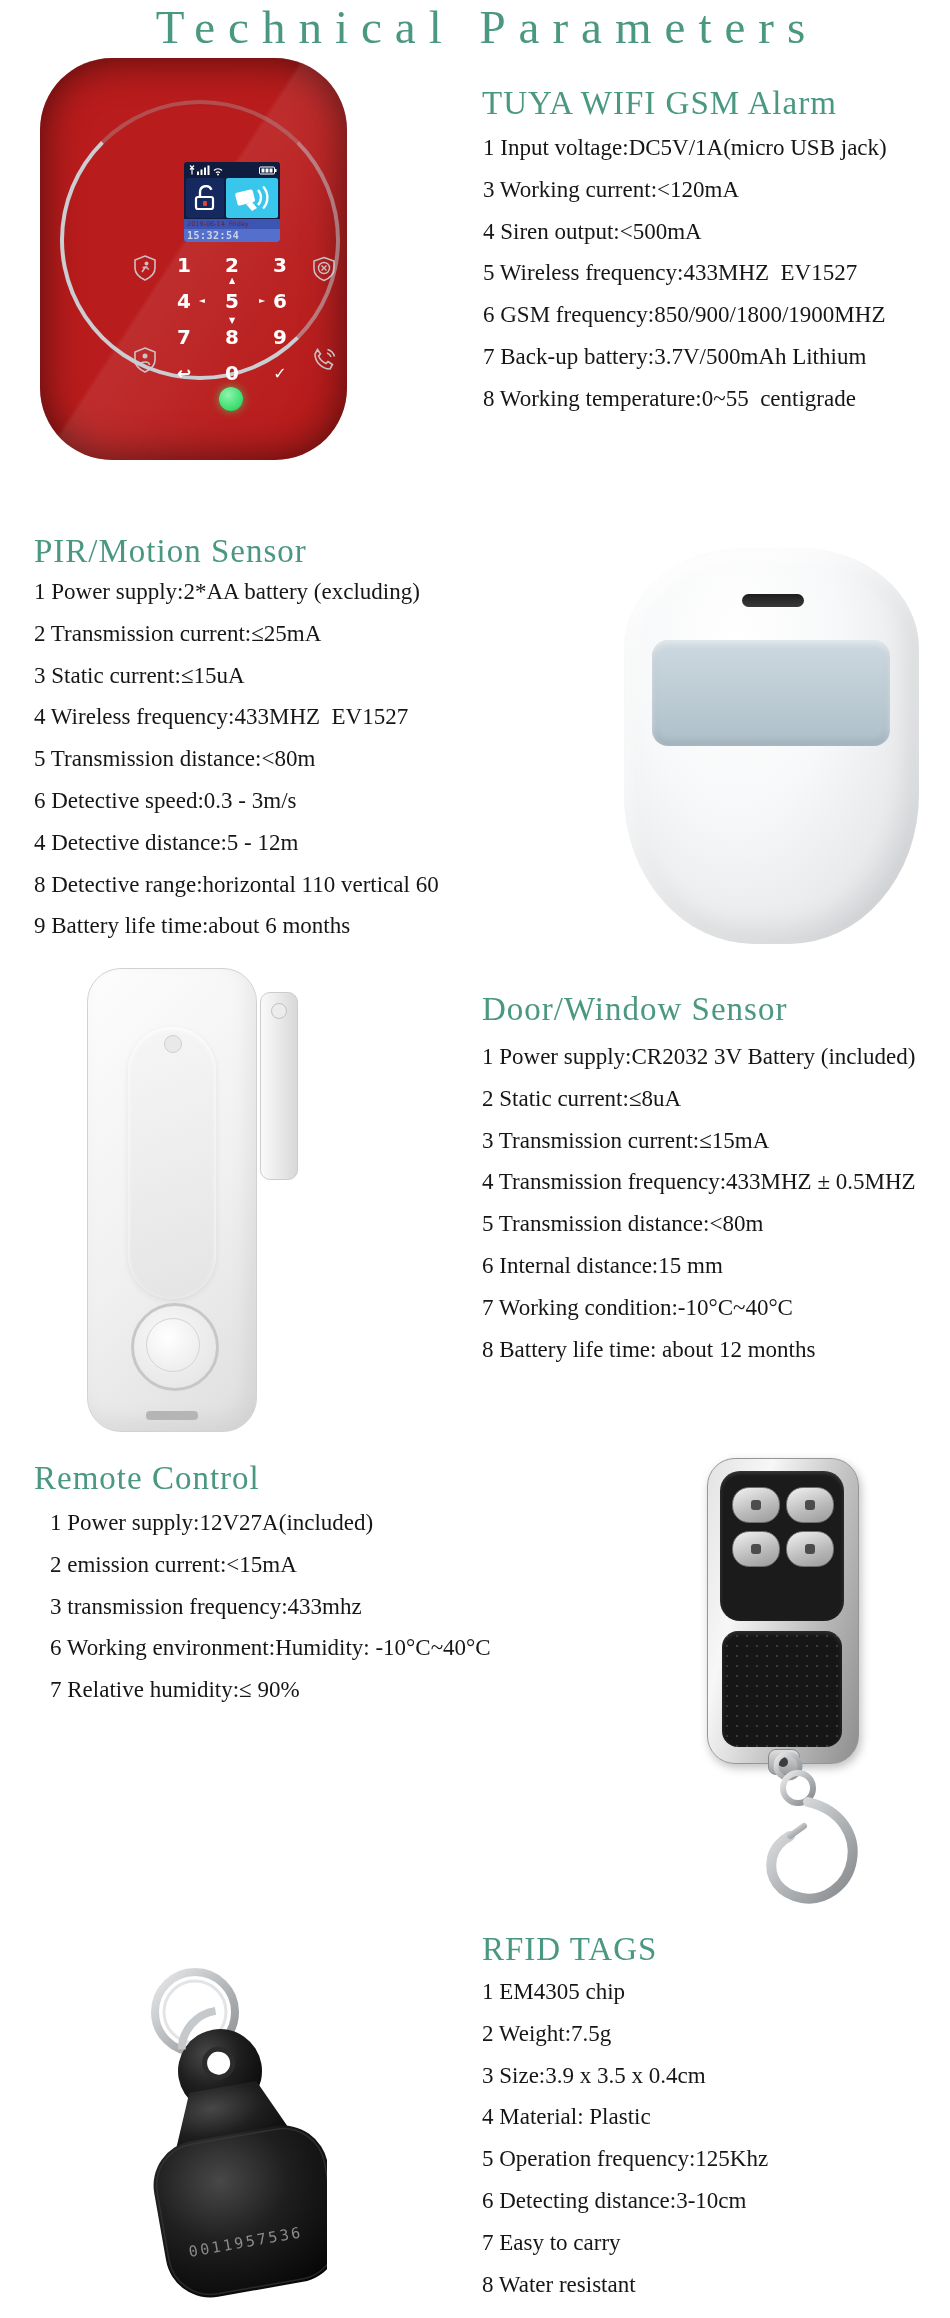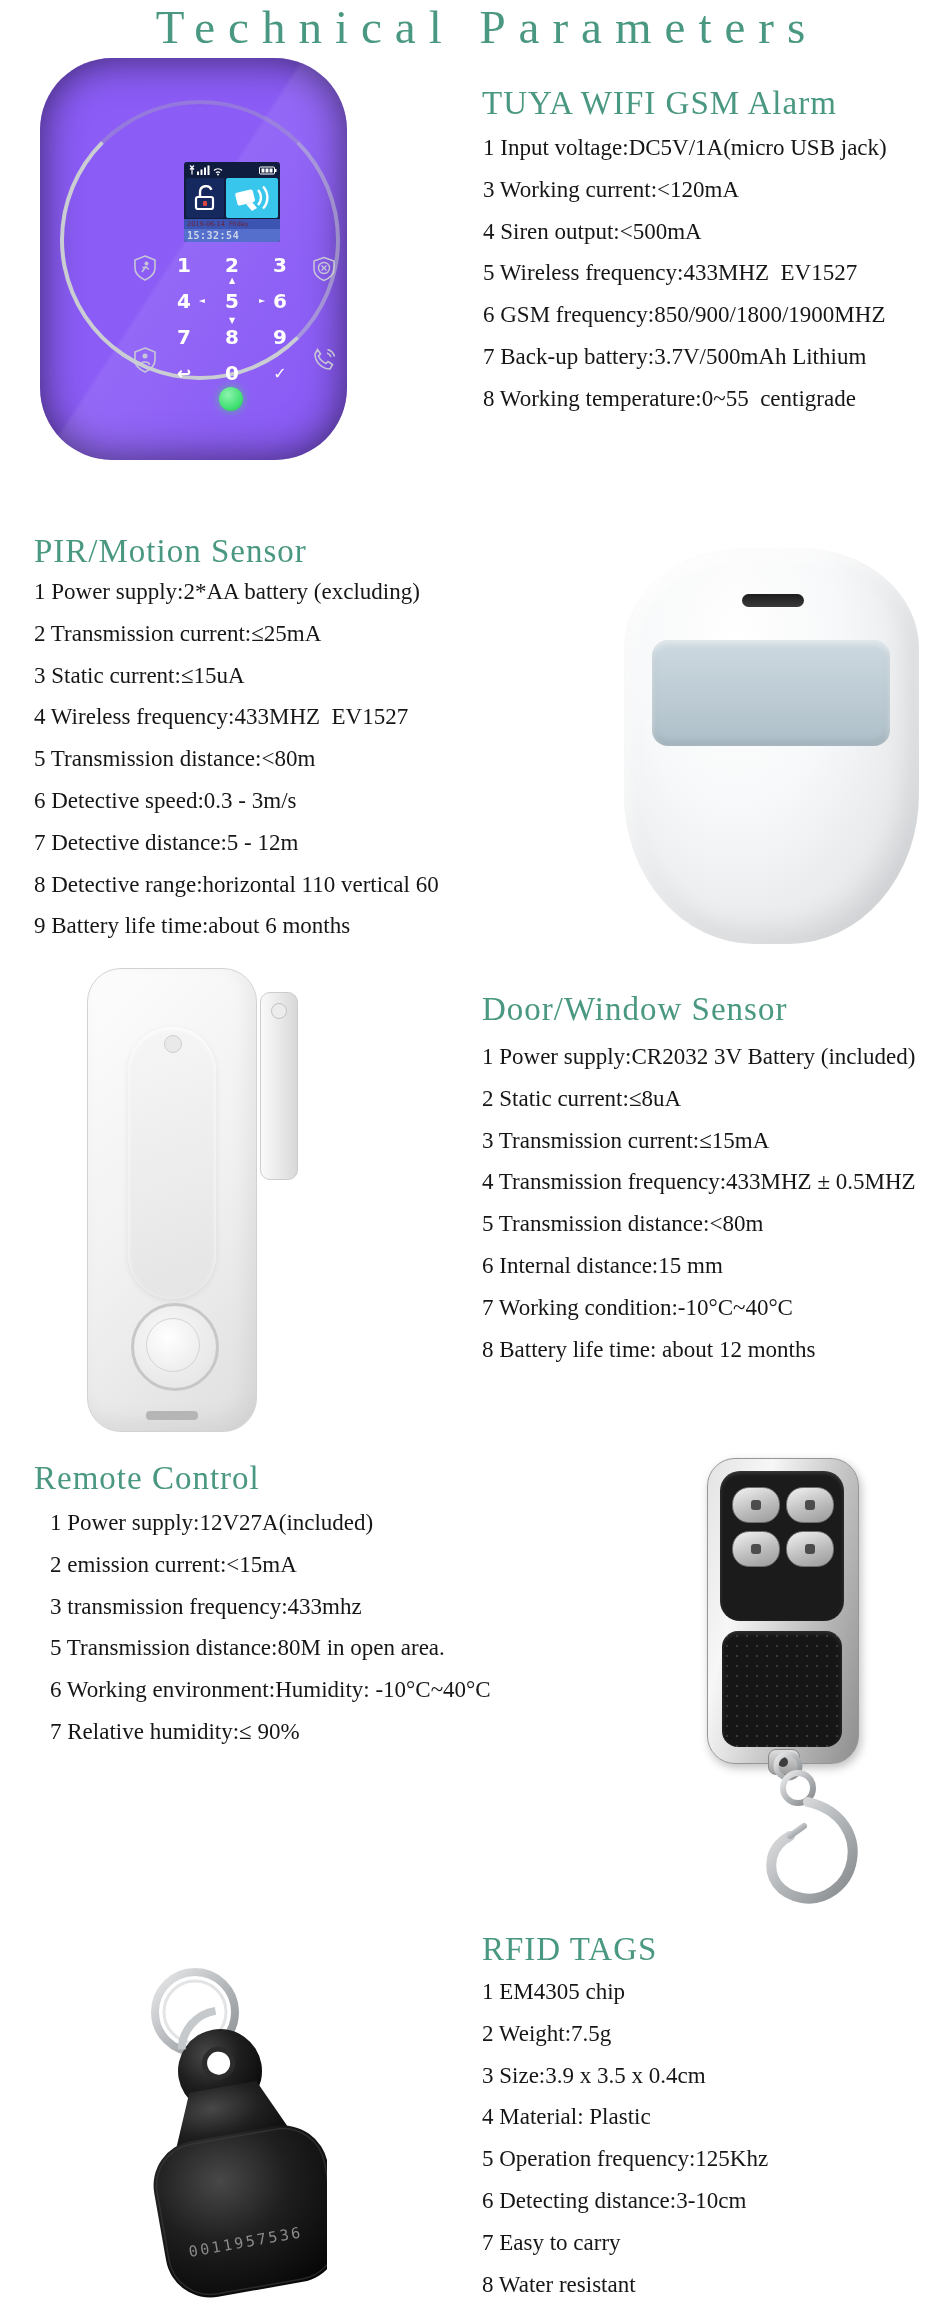--- a/index.html
+++ b/index.html
@@ -5,21 +5,21 @@
   html,body{margin:0;padding:0;background:#fff;}
   .page{position:relative;width:950px;height:2318px;background:#fff;overflow:hidden;
         font-family:"Liberation Serif",serif;color:#1a1a1a;margin-left:12px;}
   
   .title{position:absolute;top:0;left:0;width:100%;text-align:center;
          font-size:47px;line-height:54px;letter-spacing:13px;color:var(--accent);}
   .sec-heading{position:absolute;font-size:33px;line-height:35px;letter-spacing:1px;color:var(--accent);}
   .spec-list{position:absolute;}
   .spec-item{font-size:23px;line-height:41.8px;white-space:pre;color:#161616;}
   
-  .panel{position:absolute;left:28px;top:58px;width:307px;height:402px;background:#8b5cf6;
+  .panel{position:absolute;left:28px;top:58px;width:307px;height:402px;background:#b91c1c;
          border-radius:72px;overflow:hidden;box-shadow:inset 0 0 40px rgba(0,0,0,.6);}
   .panel-sheen{position:absolute;inset:0;
          background:linear-gradient(123deg,transparent 46%,rgba(255,255,255,.08) 47%,rgba(255,255,255,.025) 72%,transparent 88%);}
   .panel-ring{position:absolute;left:20px;top:42px;width:272px;height:272px;border-radius:50%;
          border:4px solid #caced2;border-top-color:rgba(170,175,180,.35);border-right-color:rgba(190,195,200,.55);}
   .screen{position:absolute;left:144px;top:104px;width:96px;height:80px;background:#0f1c3e;
           border-radius:3px;display:flex;flex-direction:column;overflow:hidden;}
   .scr-status{height:14px;display:flex;align-items:center;justify-content:space-between;padding:1px 3px 0;}
   .scr-main{flex:1;display:flex;gap:2px;padding:1px 2px;}
   .scr-cell{display:flex;align-items:center;justify-content:center;border-radius:2px;}
@@ -217,21 +217,21 @@
     </div>
 
   <div class="sec-heading" style="left:22px;top:534px">PIR/Motion Sensor</div>
   <div class="spec-list" style="left:22px;top:571px">
       <div class="spec-item">1 Power supply:2*AA battery (excluding)</div>
       <div class="spec-item">2 Transmission current:≤25mA</div>
       <div class="spec-item">3 Static current:≤15uA</div>
       <div class="spec-item">4 Wireless frequency:433MHZ  EV1527</div>
       <div class="spec-item">5 Transmission distance:&lt;80m</div>
       <div class="spec-item">6 Detective speed:0.3 - 3m/s</div>
-      <div class="spec-item">7 Detective distance:5 - 12m</div>
+      <div class="spec-item">4 Detective distance:5 - 12m</div>
       <div class="spec-item">8 Detective range:horizontal 110 vertical 60</div>
       <div class="spec-item">9 Battery life time:about 6 months</div>
     </div>
 
   <div class="pir">
     <div class="pir-slot"></div>
     <div class="pir-lens"></div>
   </div>
 
   <div class="door-body">
@@ -256,21 +256,20 @@
       <div class="spec-item">6 Internal distance:15 mm</div>
       <div class="spec-item">7 Working condition:-10°C~40°C</div>
       <div class="spec-item">8 Battery life time: about 12 months</div>
     </div>
 
   <div class="sec-heading" style="left:22px;top:1461px">Remote Control</div>
   <div class="spec-list" style="left:38px;top:1502px">
       <div class="spec-item">1 Power supply:12V27A(included)</div>
       <div class="spec-item">2 emission current:&lt;15mA</div>
       <div class="spec-item">3 transmission frequency:433mhz</div>
-      <div class="spec-item">5 Transmission distance:80M in open area.</div>
       <div class="spec-item">6 Working environment:Humidity: -10°C~40°C</div>
       <div class="spec-item">7 Relative humidity:≤ 90%</div>
     </div>
 
   <div class="remote">
     <div class="rc-body">
       <div class="rc-face">
         <div class="rc-btn" style="left:12px;top:16px">
             <span></span>
           </div>

